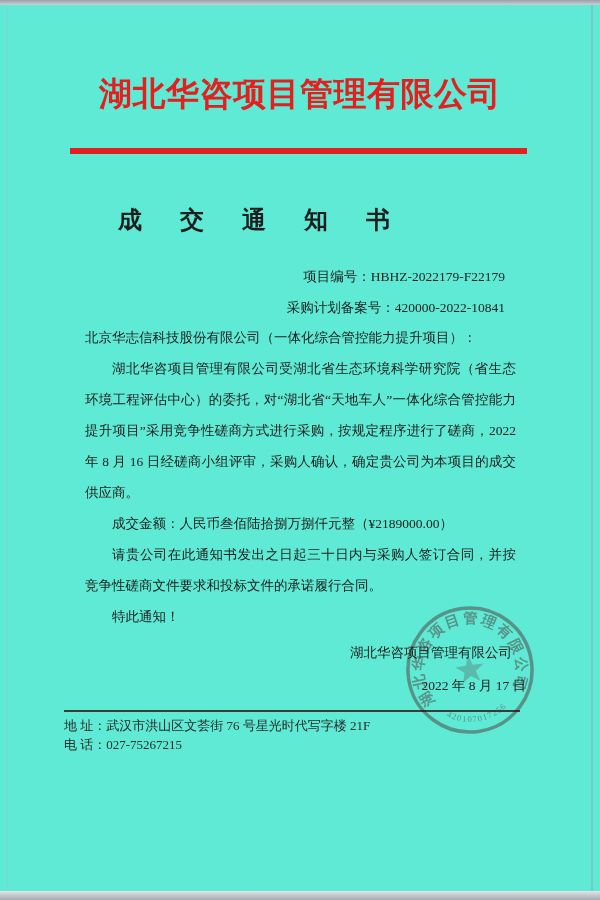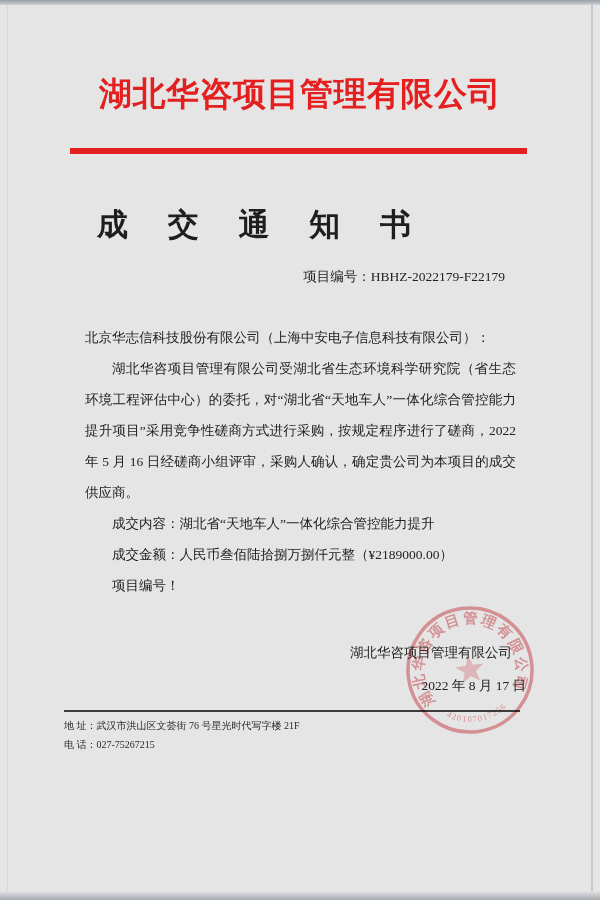--- a/index.html
+++ b/index.html
@@ -4,21 +4,21 @@
 <style>
   * { margin: 0; padding: 0; box-sizing: border-box; }
   html, body { width: 600px; height: 900px; }
   body {
     font-family: "Liberation Serif", "DejaVu Serif", serif;
     background: #ffffff;
     position: relative;
     overflow: hidden;
     color: #2f2f2f;
   }
-  .page { position: absolute; inset: 0; background: #e5e5e5; }
+  .page { position: absolute; inset: 0; background: #5eead4; }
 
   
   .edge-top   { position: absolute; left: 0; top: 0; width: 600px; height: 5px;
                 background: linear-gradient(#9aa0a8, #ccd0d6); }
   .edge-bottom{ position: absolute; left: 0; top: 891px; width: 600px; height: 9px;
                 background: linear-gradient(#e3e5e8, #a6a9af); }
   .edge-right { position: absolute; left: 591px; top: 5px; width: 2px; height: 886px;
                 background: rgba(160,165,172,.45); }
   .edge-left  { position: absolute; left: 7px; top: 5px; width: 1px; height: 886px;
                 background: rgba(180,184,190,.35); }
@@ -30,21 +30,21 @@
     color: #e3201f;
   }
   .red-rule {
     position: absolute; top: 148px; left: 70px; width: 457px; height: 3px;
     border-top: 4px solid #e3201f;
     border-bottom: 2px solid #e3201f;
   }
   .doc-title {
     position: absolute; top: 204px; left: 0; width: 508px;
     text-align: center; padding-left: 16px;
-    font-size: 31px; font-weight: bold; letter-spacing: 16px;
+    font-size: 24px; font-weight: bold; letter-spacing: 16px;
     color: #1e1e1e;
   }
   .meta {
     position: absolute; top: 262px; left: 0; width: 592px;
     padding-right: 87px; text-align: right;
     font-size: 13.5px; line-height: 30.5px; color: #222;
   }
   .body-text {
     position: absolute; top: 322px; left: 85px; width: 431px;
     font-size: 13.5px; line-height: 31px; color: #222;
@@ -61,21 +61,21 @@
     position: absolute; top: 677px; left: 0; width: 600px;
     padding-right: 110px; text-align: right;
     font-size: 13.5px; color: #222; margin-left: 36px;
   }
   .footer-rule {
     position: absolute; top: 710px; left: 64px; width: 456px; height: 2px;
     background: #3c3c3c;
   }
   .footer {
     position: absolute; top: 716px; left: 64px; width: 460px;
-    font-size: 10px; line-height: 19px; color: #2a2a2a;
+    font-size: 13px; line-height: 19px; color: #2a2a2a;
   }
   .seal {
     position: absolute; left: 402px; top: 602px; width: 136px; height: 136px;
     opacity: 0.58; mix-blend-mode: multiply;
     pointer-events: none;
   }
   .seal text { font-family: "Liberation Serif", "DejaVu Serif", serif; }
 </style>
 </head>
 <body>
@@ -88,28 +88,29 @@
   <div class="edge-left"></div>
 
   <div class="letterhead">湖北华咨项目管理有限公司</div>
 
   <div class="red-rule"></div>
 
   <div class="doc-title">成 交 通 知 书</div>
 
   <div class="meta">
     <div>项目编号：HBHZ-2022179-F22179</div>
+    <div>采购计划备案号：420000-2022-10841</div>
   </div>
 
   <div class="body-text">
-    <p class="no-indent">北京华志信科技股份有限公司（上海中安电子信息科技有限公司）：</p>
-    <p>湖北华咨项目管理有限公司受湖北省生态环境科学研究院（省生态环境工程评估中心）的委托，对“湖北省“天地车人”一体化综合管控能力提升项目”采用竞争性磋商方式进行采购，按规定程序进行了磋商，2022 年 5 月 16 日经磋商小组评审，采购人确认，确定贵公司为本项目的成交供应商。</p>
-    <p>成交内容：湖北省“天地车人”一体化综合管控能力提升</p>
+    <p class="no-indent">北京华志信科技股份有限公司（一体化综合管控能力提升项目）：</p>
+    <p>湖北华咨项目管理有限公司受湖北省生态环境科学研究院（省生态环境工程评估中心）的委托，对“湖北省“天地车人”一体化综合管控能力提升项目”采用竞争性磋商方式进行采购，按规定程序进行了磋商，2022 年 8 月 16 日经磋商小组评审，采购人确认，确定贵公司为本项目的成交供应商。</p>
     <p>成交金额：人民币叁佰陆拾捌万捌仟元整（¥2189000.00）</p>
-    <p>项目编号！</p>
+    <p>请贵公司在此通知书发出之日起三十日内与采购人签订合同，并按竞争性磋商文件要求和投标文件的承诺履行合同。</p>
+    <p>特此通知！</p>
   </div>
 
   <div class="sig-company">湖北华咨项目管理有限公司</div>
   <div class="sig-date">2022 年 8 月 17 日</div>
 
   <div class="footer-rule"></div>
   <div class="footer">
     <div>地 址：武汉市洪山区文荟街 76 号星光时代写字楼 21F</div>
     <div>电 话：027-75267215</div>
   </div>

